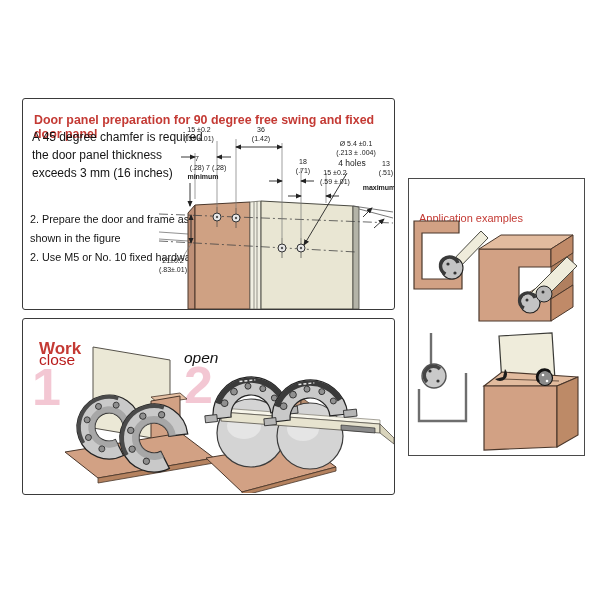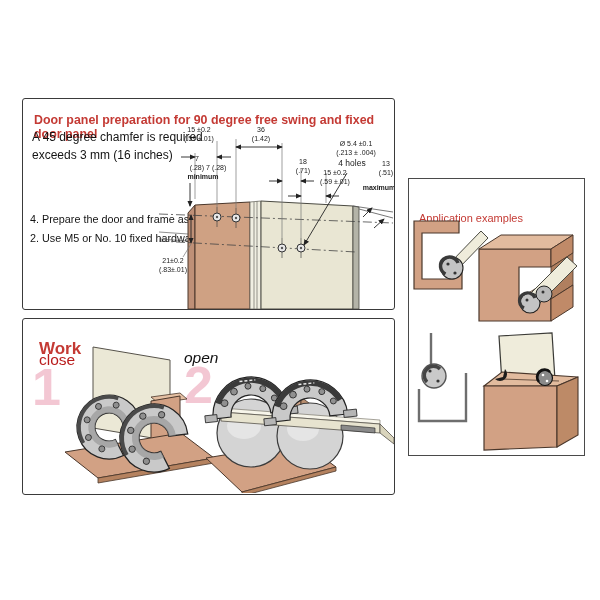--- a/index.html
+++ b/index.html
@@ -26,24 +26,26 @@
 </style>
 </head>
 <body>
 
 <div class="page">
 
   <section class="panel rounded" style="left:22px;top:98px;width:373px;height:212px;">
     <h2 class="prep-title">Door panel preparation for 90 degree free swing and fixed door panel</h2>
     <div class="note">
       <div>A 45 degree chamfer is required</div>
+      <div>the door panel thickness</div>
       <div>exceeds 3 mm (16 inches)</div>
     </div>
     <div class="steps">
-      <div>4. Prepare the door and frame as</div>
+      <div>2. Prepare the door and frame as</div>
+      <div>shown in the figure</div>
       <div>2. Use M5 or No. 10 fixed hardware</div>
     </div>
 
     <svg style="left:128px;top:12px;" width="243" height="198" viewBox="0 0 243 198">
       <defs>
         <marker id="mE" orient="auto-start-reverse" markerWidth="7" markerHeight="6" refX="6" refY="3">
           <path d="M0,0L7,3L0,6Z" fill="#222"></path>
         </marker>
         <marker id="mEe" orient="auto" markerWidth="7" markerHeight="6" refX="6" refY="3">
           <path d="M0,0L7,3L0,6Z" fill="#222"></path>

